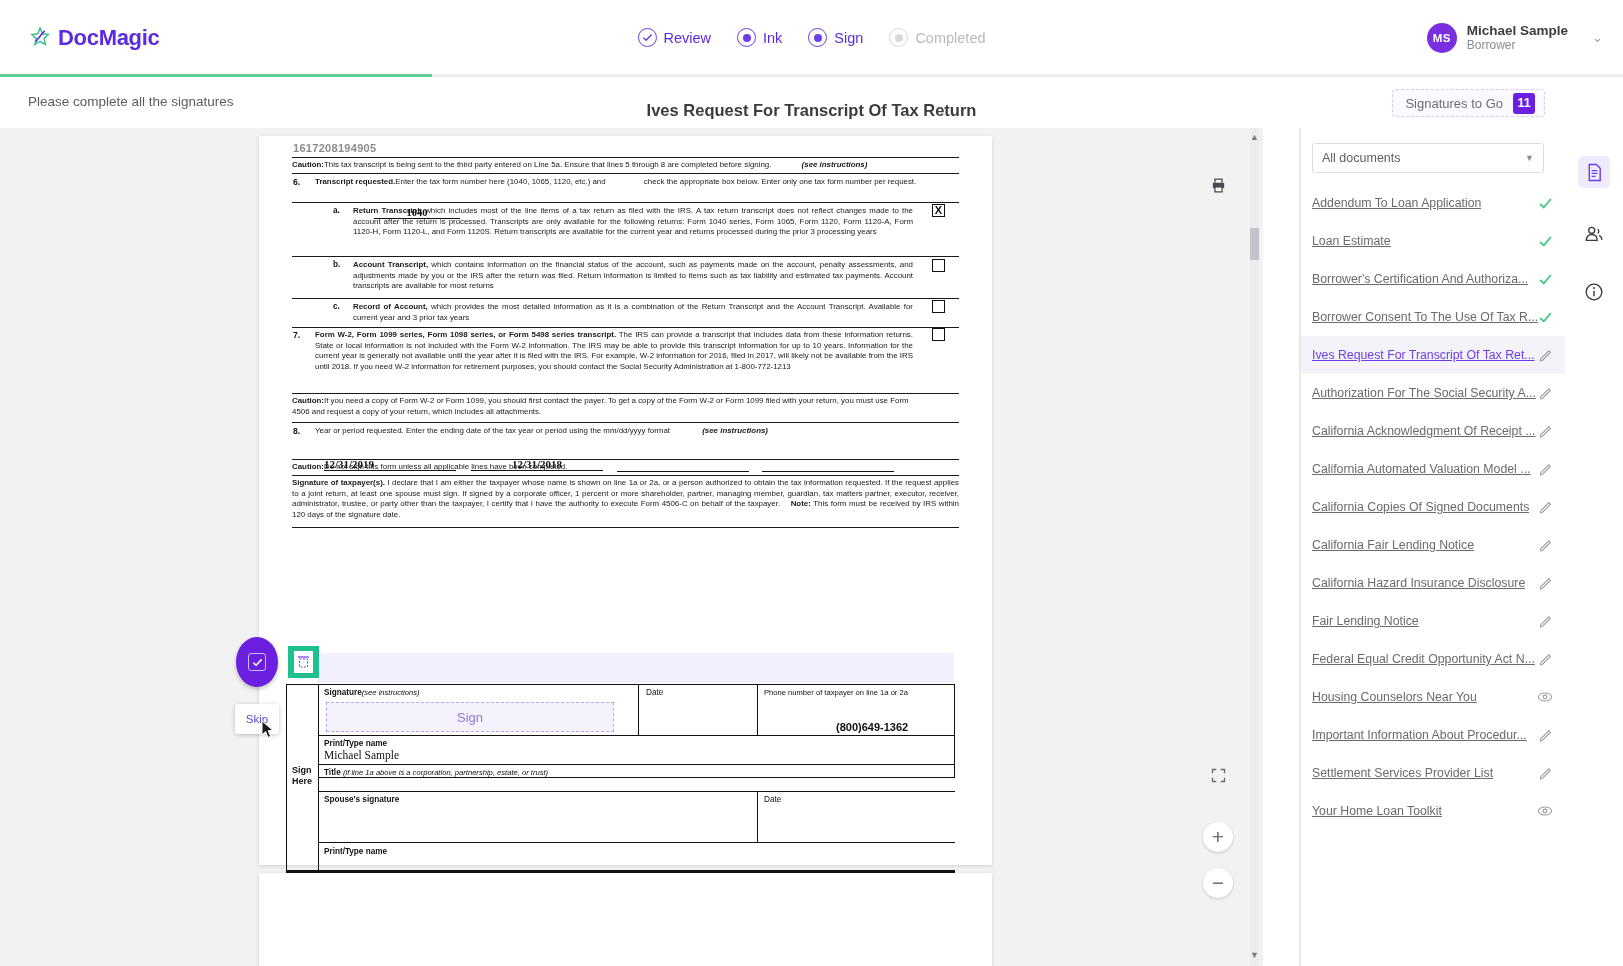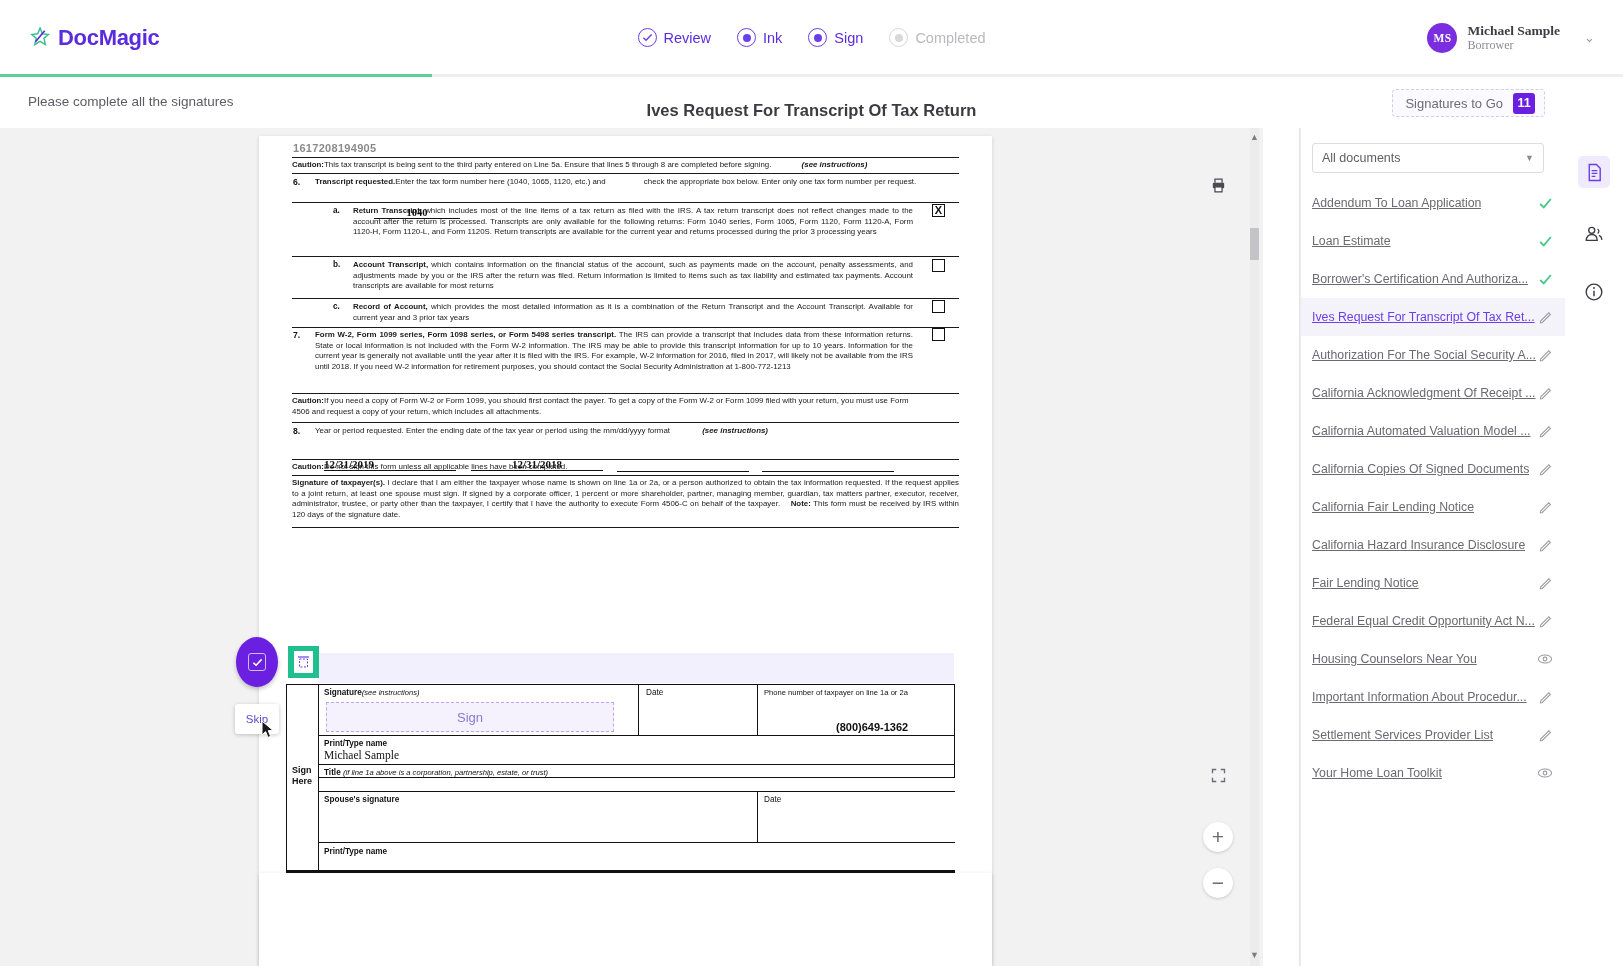--- a/index.html
+++ b/index.html
@@ -30,21 +30,21 @@
   .step.muted .step-label { color: #b9b9bd; }
   .ring {
     width: 19px; height: 19px; border-radius: 50%;
     border: 1.6px solid #6b3fe8; display: flex; align-items: center; justify-content: center;
   }
   .ring.muted { border-color: #d8d8dd; }
   .ring .dot { width: 8px; height: 8px; border-radius: 50%; background: #6b3fe8; }
   .ring.muted .dot { background: #d8d8dd; }
   .chk { width: 11px; height: 11px; }
 
-  .user { position: absolute; right: 28px; display: flex; align-items: center; gap: 10px; font-family: Liberation Serif, serif; }
+  .user { position: absolute; right: 20px; display: flex; align-items: center; gap: 10px; }
   .avatar {
     width: 30px; height: 30px; border-radius: 50%; background: #7a2ee0;
     color: #fff; font-size: 11.5px; font-weight: bold;
     display: flex; align-items: center; justify-content: center; letter-spacing: .4px;
   }
   .user-name { font-size: 13.5px; color: #3d3d42; font-weight: bold; line-height: 15px; }
   .user-role { font-size: 12px; color: #8b8b92; line-height: 15px; }
   .caret { font-size: 13px; color: #9a9aa2; margin-left: 14px; }
 
   
@@ -75,21 +75,21 @@
     color: #fff; font-size: 12.5px; font-weight: bold;
     display: flex; align-items: center; justify-content: center; padding: 0 2px;
   }
 
   
   .stage {
     position: absolute; top: 128px; left: 0; width: 1263px; height: 838px;
     background: #f2f2f2; overflow: hidden;
   }
   .page {
-    position: absolute; left: 259px; top: 8px; width: 733px; height: 830px;
+    position: absolute; left: 259px; top: 8px; width: 733px; height: 729px;
     background: #fff; box-shadow: 0 1px 4px rgba(0,0,0,.14);
     padding: 6px 0 0 0; overflow: hidden;
   }
   .page2 {
     position: absolute; left: 259px; top: 745px; width: 733px; height: 130px;
     background: #fff; box-shadow: 0 1px 4px rgba(0,0,0,.14);
   }
 
   
   .form { position: relative; font-family: "Liberation Sans", sans-serif; color: #111; }
@@ -532,20 +532,28 @@
 
       <div class="docitem">
         <span class="docname">Borrower's Certification And Authoriza...</span>
         <span class="docstatus">
           <svg width="15" height="15" viewBox="0 0 14 14">
               <path d="M2 7.4 L5.4 10.6 L12 2.8" fill="none" stroke="#4cc98a" stroke-width="1.8"></path>
             </svg>
         </span>
       </div>
 
+      <div class="docitem">
+        <span class="docname">Borrower Consent To The Use Of Tax R...</span>
+        <span class="docstatus">
+          <svg width="15" height="15" viewBox="0 0 14 14">
+              <path d="M2 7.4 L5.4 10.6 L12 2.8" fill="none" stroke="#4cc98a" stroke-width="1.8"></path>
+            </svg>
+        </span>
+      </div>
 
       <div class="docitem active">
         <span class="docname">Ives Request For Transcript Of Tax Ret...</span>
         <span class="docstatus">
           <svg width="14" height="14" viewBox="0 0 16 16">
               <path d="M2 12.4 L11.2 3.2 L13 5 L3.8 14.2 L1.6 14.6 Z" fill="none" stroke="#9b9ba3" stroke-width="1.2"></path>
             </svg>
         </span>
       </div>
 

